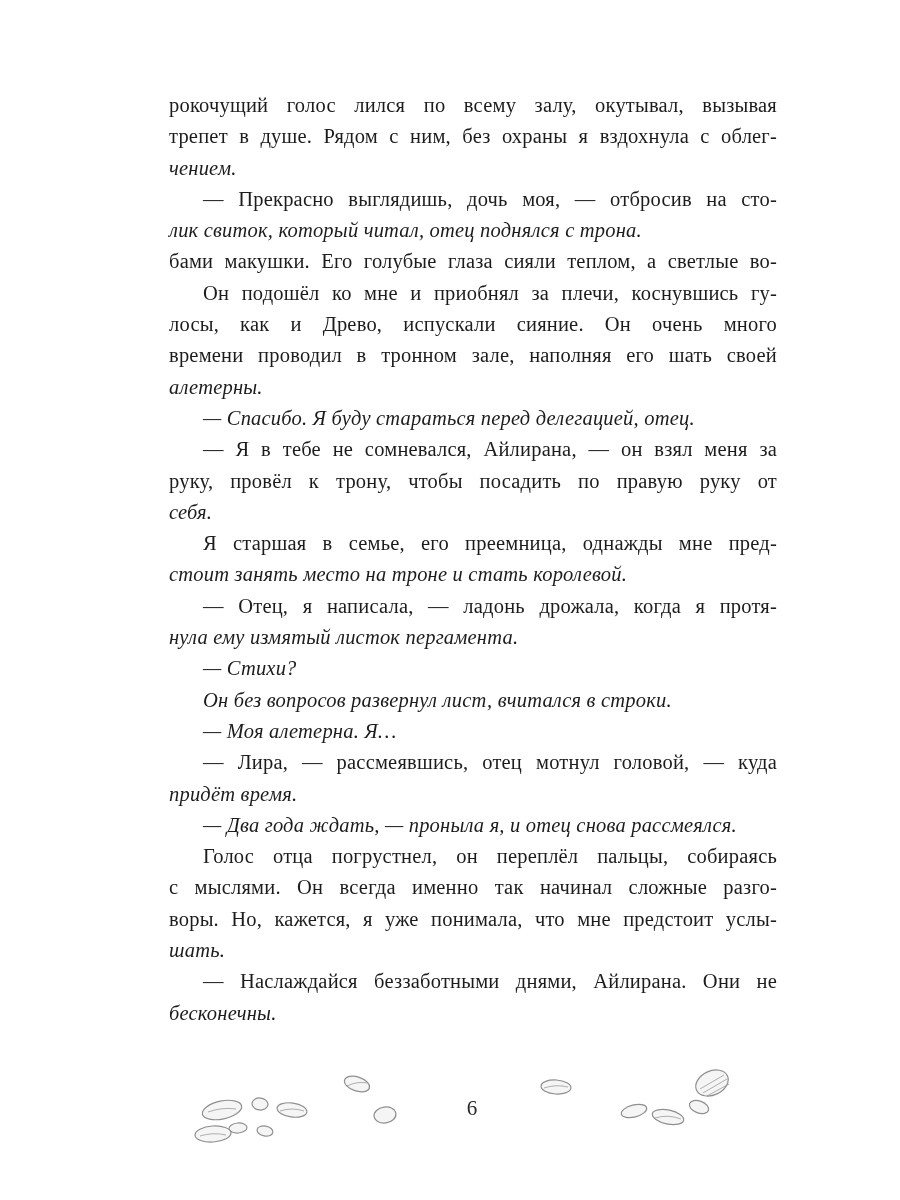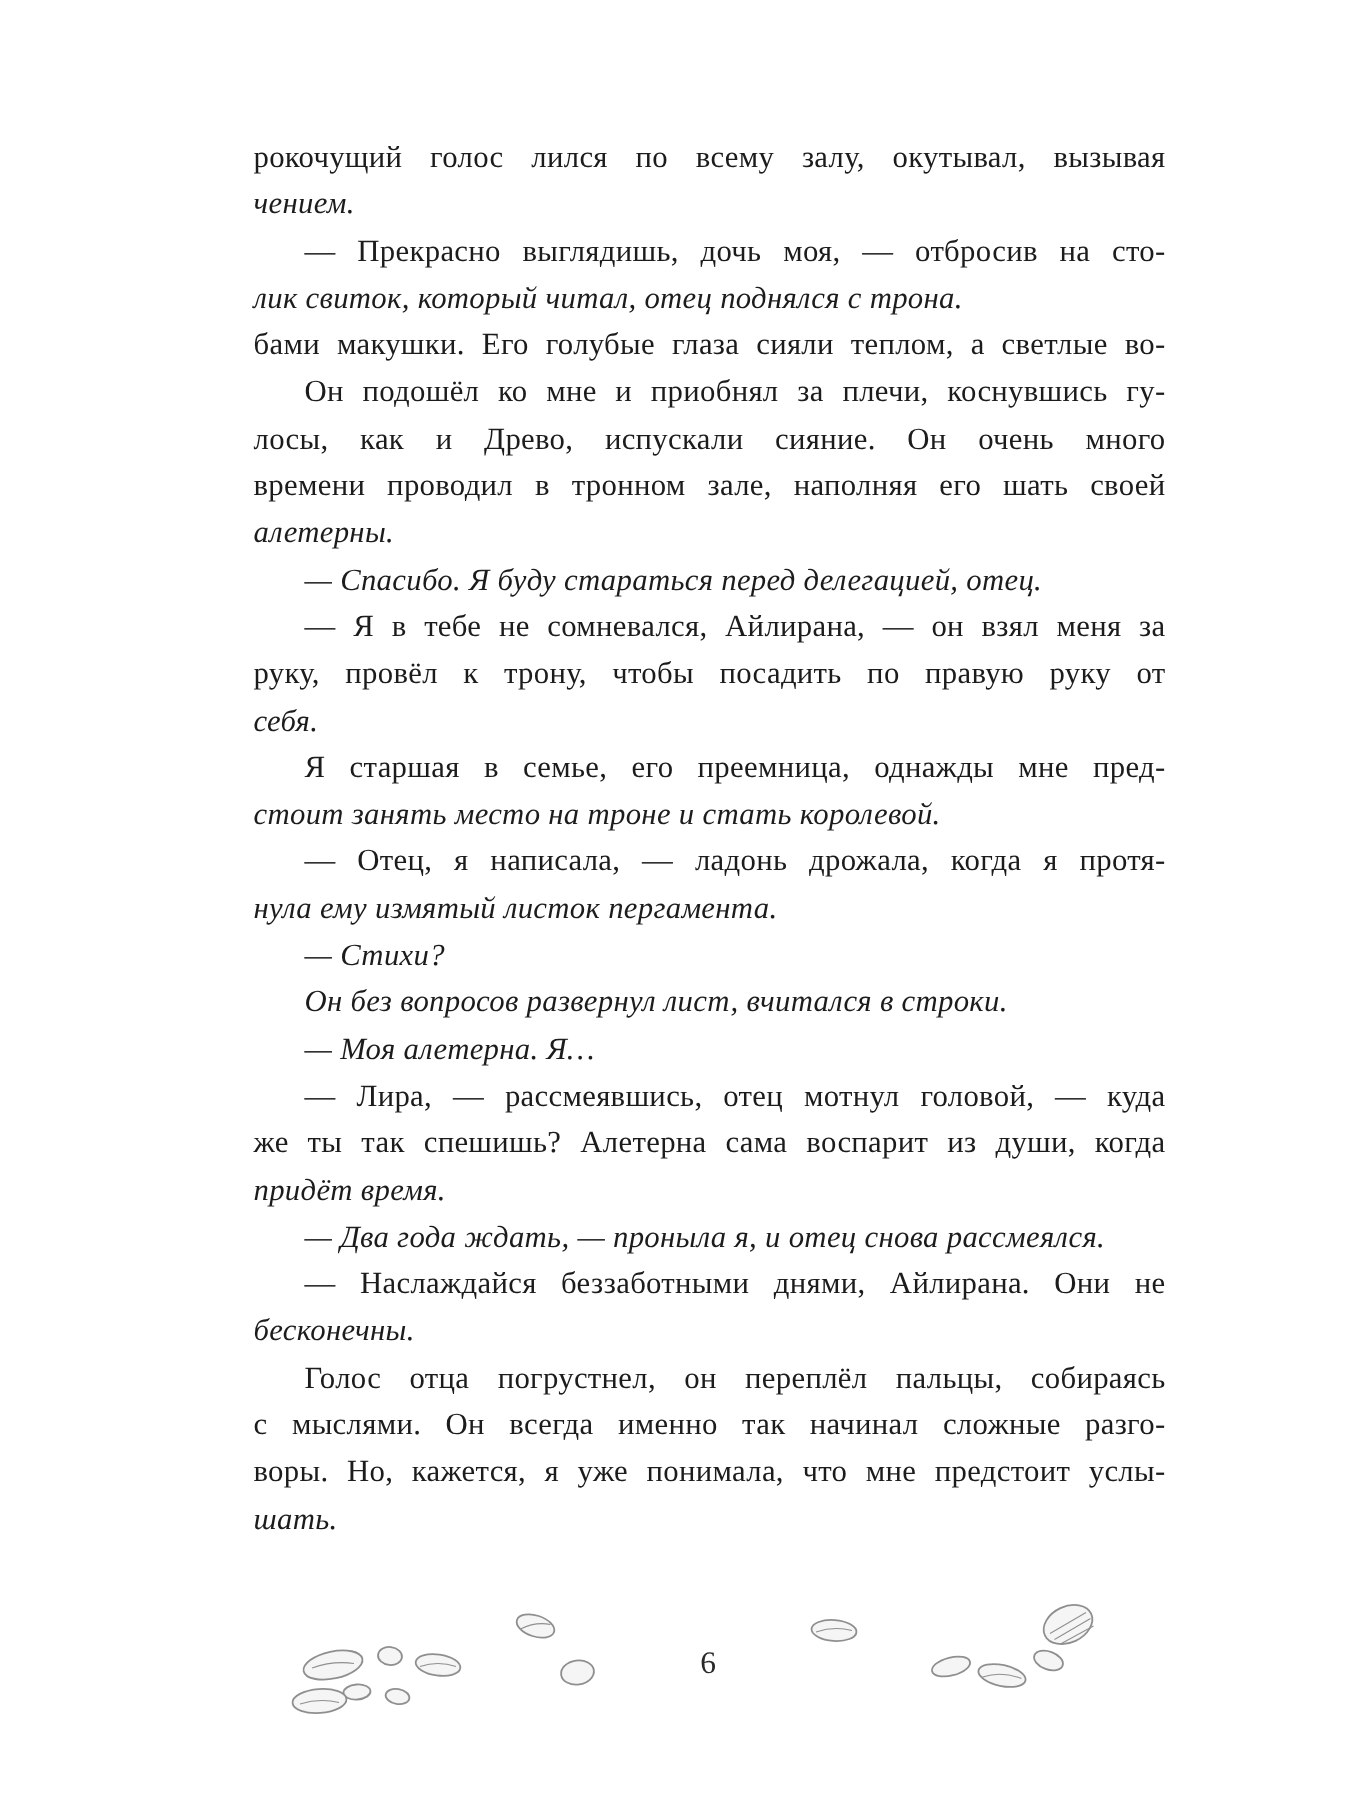--- a/index.html
+++ b/index.html
@@ -64,20 +64,21 @@
   }
 </style>
 </head>
 <body>
 
 <div class="book-page">
 
   <div class="text-block">
       <div class="paragraph">
         <div class="line first">рокочущий голос лился по всему залу, окутывал, вызывая</div>
+        <div class="line">трепет в душе. Рядом с ним, без охраны я вздохнула с облег-</div>
         <div class="line last">чением.</div>
       </div>
       <div class="paragraph indent">
         <div class="line first">— Прекрасно выглядишь, дочь моя, — отбросив на сто-</div>
         <div class="line last">лик свиток, который читал, отец поднялся с трона.</div>
       </div>
       <div class="paragraph indent">
         <div class="line">бами макушки. Его голубые глаза сияли теплом, а светлые во-</div>
         <div class="line first">Он подошёл ко мне и приобнял за плечи, коснувшись гу-</div>
         <div class="line">лосы, как и Древо, испускали сияние. Он очень много</div>
@@ -104,35 +105,34 @@
         <div class="line first last">— Стихи?</div>
       </div>
       <div class="paragraph indent">
         <div class="line first last">Он без вопросов развернул лист, вчитался в строки.</div>
       </div>
       <div class="paragraph indent">
         <div class="line first last">— Моя алетерна. Я…</div>
       </div>
       <div class="paragraph indent">
         <div class="line first">— Лира, — рассмеявшись, отец мотнул головой, — куда</div>
-        <div class="line">же ты так спешишь? Алетерна сама воспарит из души, когда</div>
         <div class="line last">придёт время.</div>
       </div>
       <div class="paragraph indent">
         <div class="line first last">— Два года ждать, — проныла я, и отец снова рассмеялся.</div>
       </div>
       <div class="paragraph indent">
-        <div class="line first">— Наслаждайся беззаботными днями, Айлирана. Они не</div>
-        <div class="line last">бесконечны.</div>
-      </div>
-      <div class="paragraph indent">
         <div class="line first">Голос отца погрустнел, он переплёл пальцы, собираясь</div>
         <div class="line">с мыслями. Он всегда именно так начинал сложные разго-</div>
         <div class="line">воры. Но, кажется, я уже понимала, что мне предстоит услы-</div>
         <div class="line last">шать.</div>
+      </div>
+      <div class="paragraph indent">
+        <div class="line first">— Наслаждайся беззаботными днями, Айлирана. Они не</div>
+        <div class="line last">бесконечны.</div>
       </div>
     </div>
 
   <div class="footer">
 
     <svg class="doodles" width="900" height="120" viewBox="0 0 900 120">
 
       <g stroke="#8f8f8f" fill="#f5f5f5" stroke-width="1.2">
         <ellipse cx="222" cy="52" rx="20" ry="9" transform="rotate(-12 222 52)"></ellipse>
         <path d="M208 54 q14 -5 28 -3" fill="none" stroke-width="0.7"></path>

